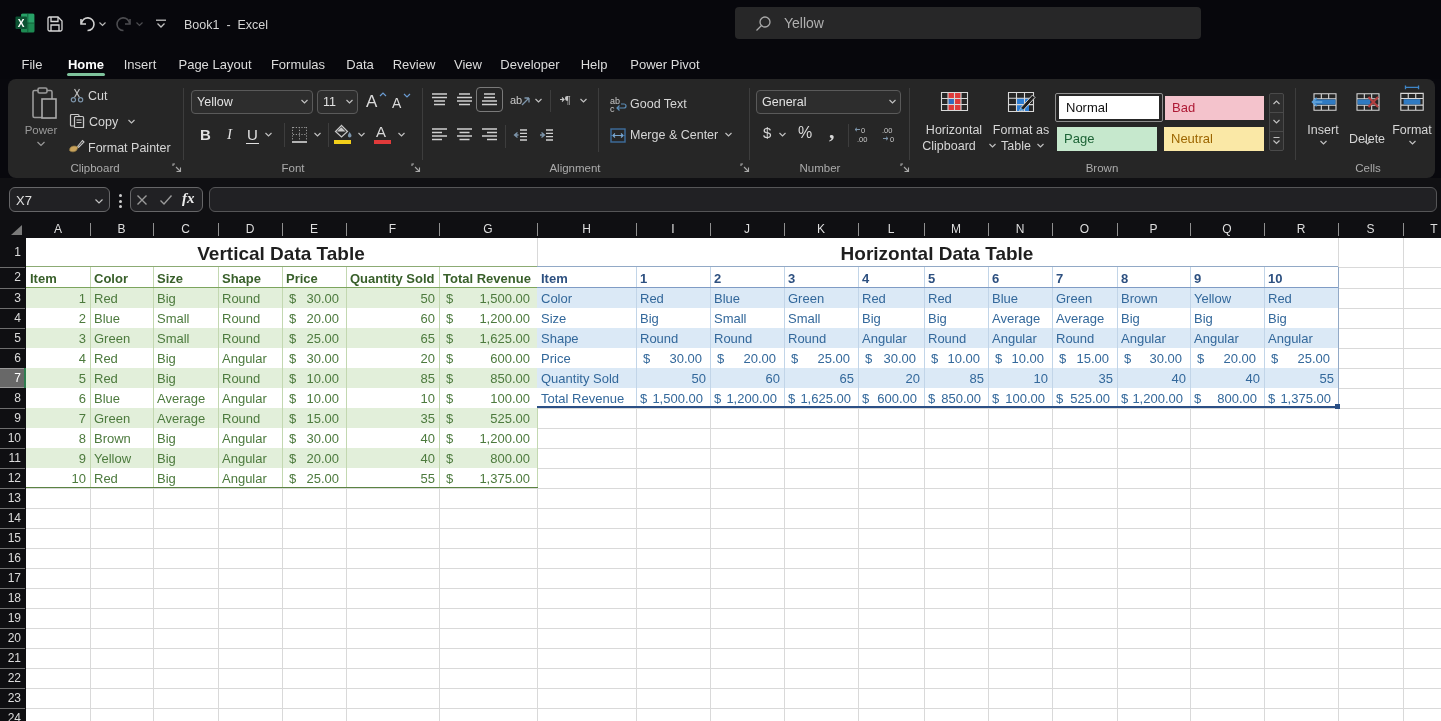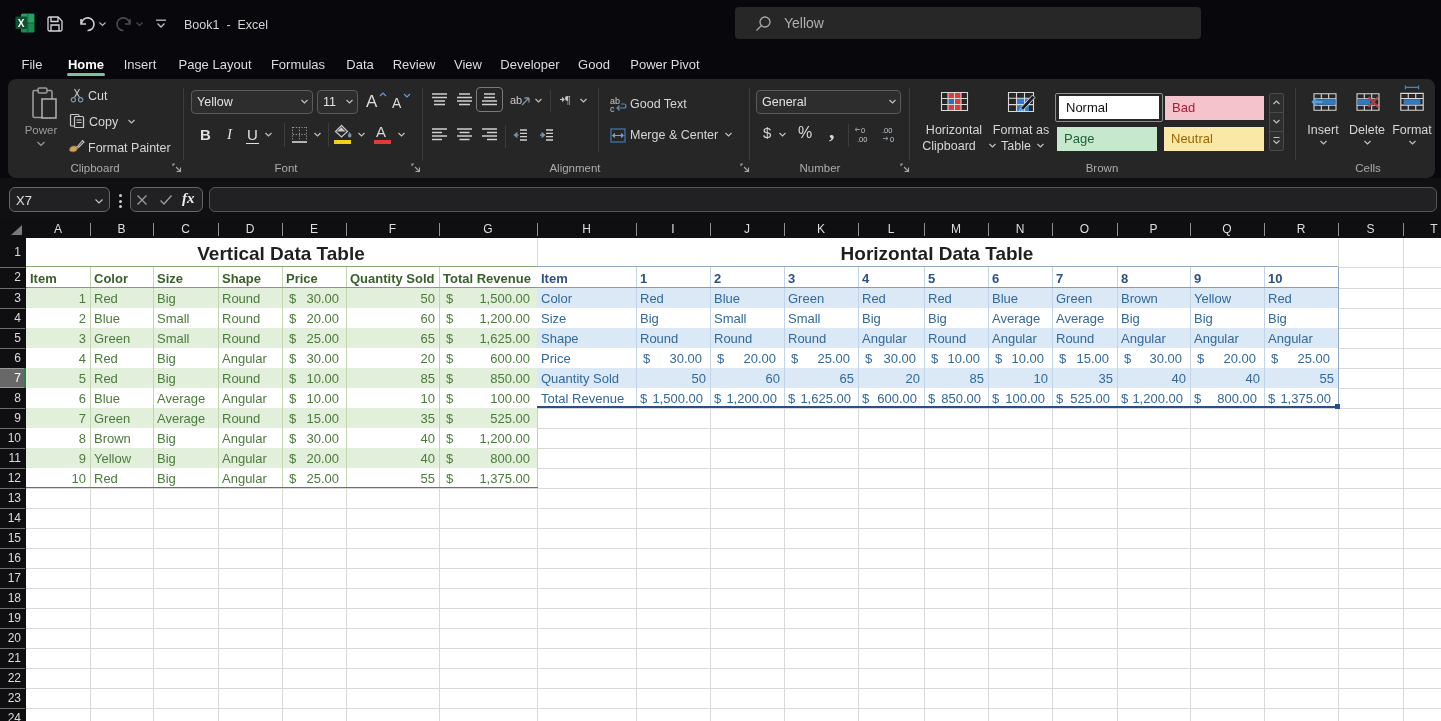--- a/index.html
+++ b/index.html
@@ -51,30 +51,30 @@
 <div class="txt" style="left:32px;top:57px;transform:translateX(-50%);font-size:13px;color:#dcdcdc;">File</div>
 <div class="txt" style="left:86px;top:57px;transform:translateX(-50%);font-size:13px;font-weight:bold;color:#ffffff;">Home</div>
 <div class="ab" style="left:67px;top:73px;width:38px;height:3px;background:#7ec29c;border-radius:2px;"></div>
 <div class="txt" style="left:140px;top:57px;transform:translateX(-50%);font-size:13px;color:#dcdcdc;">Insert</div>
 <div class="txt" style="left:215px;top:57px;transform:translateX(-50%);font-size:13px;color:#dcdcdc;">Page Layout</div>
 <div class="txt" style="left:298px;top:57px;transform:translateX(-50%);font-size:13px;color:#dcdcdc;">Formulas</div>
 <div class="txt" style="left:360px;top:57px;transform:translateX(-50%);font-size:13px;color:#dcdcdc;">Data</div>
 <div class="txt" style="left:414px;top:57px;transform:translateX(-50%);font-size:13px;color:#dcdcdc;">Review</div>
 <div class="txt" style="left:468px;top:57px;transform:translateX(-50%);font-size:13px;color:#dcdcdc;">View</div>
 <div class="txt" style="left:530px;top:57px;transform:translateX(-50%);font-size:13px;color:#dcdcdc;">Developer</div>
-<div class="txt" style="left:594px;top:57px;transform:translateX(-50%);font-size:13px;color:#dcdcdc;">Good</div>
+<div class="txt" style="left:594px;top:57px;transform:translateX(-50%);font-size:13px;color:#dcdcdc;">Help</div>
 <div class="txt" style="left:665px;top:57px;transform:translateX(-50%);font-size:13px;color:#dcdcdc;">Power Pivot</div>
 <div class="ab" style="left:8px;top:79px;width:1427px;height:99px;background:#262626;border-radius:8px;"></div>
 <div class="ab" style="left:183px;top:88px;width:1px;height:72px;background:#3d3d3d;"></div>
 <div class="ab" style="left:422px;top:88px;width:1px;height:72px;background:#3d3d3d;"></div>
 <div class="ab" style="left:749px;top:88px;width:1px;height:72px;background:#3d3d3d;"></div>
 <div class="ab" style="left:909px;top:88px;width:1px;height:72px;background:#3d3d3d;"></div>
 <div class="ab" style="left:1295px;top:88px;width:1px;height:72px;background:#3d3d3d;"></div>
 <div class="txt" style="left:95px;top:162px;transform:translateX(-50%);font-size:11.5px;color:#ababab;">Clipboard</div>
-<div class="txt" style="left:286px;top:162px;transform:translateX(-50%);font-size:11.5px;color:#ababab;">Font</div>
+<div class="txt" style="left:293px;top:162px;transform:translateX(-50%);font-size:11.5px;color:#ababab;">Font</div>
 <div class="txt" style="left:575px;top:162px;transform:translateX(-50%);font-size:11.5px;color:#ababab;">Alignment</div>
 <div class="txt" style="left:820px;top:162px;transform:translateX(-50%);font-size:11.5px;color:#ababab;">Number</div>
 <div class="txt" style="left:1102px;top:162px;transform:translateX(-50%);font-size:11.5px;color:#ababab;">Brown</div>
 <div class="txt" style="left:1368px;top:162px;transform:translateX(-50%);font-size:11.5px;color:#ababab;">Cells</div>
 <svg class="ab" style="left:172px;top:163px" width="10" height="10" viewBox="0 0 10 10" fill="none" stroke="#a8a8a8" stroke-width="1.1">
 <path d="M1 3 V1 H3"></path>
     <path d="M4 4 L8.5 8.5"></path>
     <path d="M8.5 4.5 V8.5 H4.5"></path>
   </svg>
 <svg class="ab" style="left:411px;top:163px" width="10" height="10" viewBox="0 0 10 10" fill="none" stroke="#a8a8a8" stroke-width="1.1">
@@ -338,21 +338,21 @@
     <g stroke="#d8d8d8" stroke-width="1.2" fill="none">
       <path d="M3 9 H27 V27 H3 Z M3 14.5 H27 M3 21.5 H27 M11 9 V14.5 M19 9 V14.5 M11 21.5 V27 M19 21.5 V27"></path>
     </g>
     <rect x="6" y="15.2" width="18" height="5.6" fill="#2f7ac2"></rect>
     <path d="M8 2.5 H22 M8 0.5 V4.5 M22 0.5 V4.5" stroke="#3f87c9" stroke-width="1.4"></path>
   </svg>
 <div class="txt" style="left:1323px;top:123px;transform:translateX(-50%);font-size:12.5px;color:#d6d6d6;">Insert</div>
 <svg class="ab" style="left:1319px;top:140px" width="9" height="6" viewBox="0 0 9 6" fill="none" stroke="#c0c0c0" stroke-width="1.2">
     <path d="M1.5 1 L4.5 4 L7.5 1"></path>
   </svg>
-<div class="txt" style="left:1367px;top:123px;transform:translateX(-50%);font-size:12.5px;color:#d6d6d6;">Delete</div>
+<div class="txt" style="left:1367px;top:132px;transform:translateX(-50%);font-size:12.5px;color:#d6d6d6;">Delete</div>
 <svg class="ab" style="left:1363px;top:140px" width="9" height="6" viewBox="0 0 9 6" fill="none" stroke="#c0c0c0" stroke-width="1.2">
     <path d="M1.5 1 L4.5 4 L7.5 1"></path>
   </svg>
 <div class="txt" style="left:1412px;top:123px;transform:translateX(-50%);font-size:12.5px;color:#d6d6d6;">Format</div>
 <svg class="ab" style="left:1408px;top:140px" width="9" height="6" viewBox="0 0 9 6" fill="none" stroke="#c0c0c0" stroke-width="1.2">
     <path d="M1.5 1 L4.5 4 L7.5 1"></path>
   </svg>
 <div class="ab" style="left:0;top:178px;width:1441px;height:42px;background:#101013;"></div>
 <div class="ab" style="left:9px;top:187px;width:101px;height:25px;background:#212124;border:1px solid #666668;border-radius:6px;"></div>
 <div class="txt" style="left:16px;top:193px;font-size:13px;color:#e0e0e0;">X7</div>

